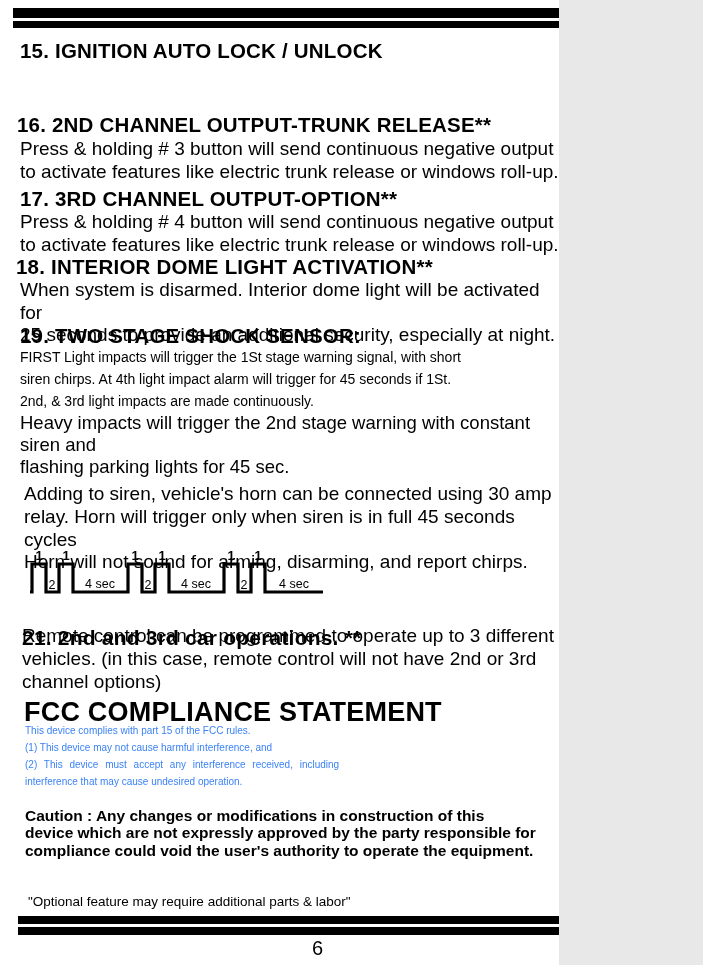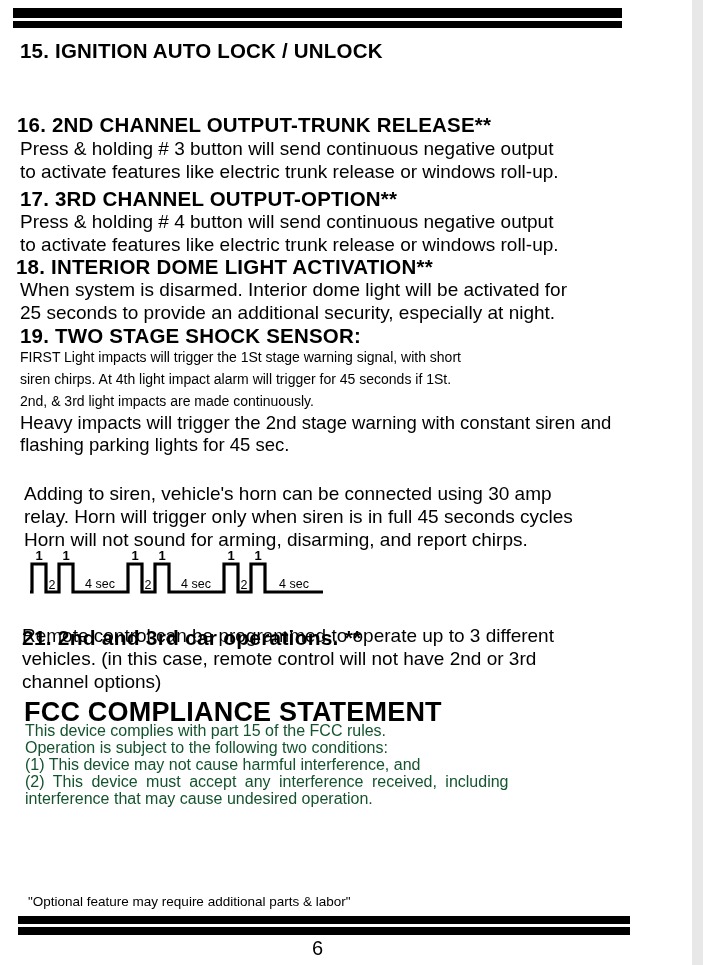--- a/index.html
+++ b/index.html
@@ -1,18 +1,18 @@
 <!DOCTYPE html>
 <html><head>
 <meta charset="utf-8">
 <style>
   html,body{margin:0;padding:0;background:#e8e8e8;}
   .page{
     position:relative;
-    width:692px;height:965px;
+    width:559px;height:965px;
     background:#ffffff;
     font-family:"Liberation Sans", sans-serif;
     color:#000;
     overflow:hidden;
   }
   .bar{position:absolute;background:#000;}
   .sec-heading{
     position:absolute;
     font-weight:bold;
     font-size:20.5px;
@@ -28,23 +28,23 @@
   }
   .suffix{display:inline-block;margin-left:28px;}
   .fcc-heading{
     position:absolute;
     font-weight:bold;
     font-size:27px;
     letter-spacing:0.2px;
     white-space:nowrap;
   }
   .fcc-line{
-    font-size:16px;
+    font-size:10px;
     line-height:17px;
-    color:#14532d;
+    color:#3b82f6;
     white-space:nowrap;
   }
   .fcc-line.wide{word-spacing:4px;}
   .fcc-block{position:absolute;}
   .caution{
     position:absolute;
     font-size:15.5px;
     line-height:17.4px;
     font-weight:bold;
     white-space:pre-line;
@@ -116,25 +116,27 @@
   </svg>
 
   <div class="sec-heading" style="top:600px;left:22px;font-size:21px;margin-top:26px;">21. 2nd and 3rd car operations. **</div>
   <div class="sec-body" style="top:625px;left:22px;line-height:22.8px;">Remote control can be programmed to operate up to 3 different
 vehicles. (in this case, remote control will not have 2nd or  3rd
 channel options)</div>
 
   <div class="fcc-heading" style="top:697px;left:24px;">FCC COMPLIANCE STATEMENT</div>
   <div class="fcc-block" style="top:722px;left:25px;">
     <div class="fcc-line">This device complies with part 15 of the FCC rules.</div>
-    <div class="fcc-line">Operation is subject to the following two conditions:</div>
     <div class="fcc-line">(1) This device may not cause harmful interference, and</div>
     <div class="fcc-line wide">(2) This device must accept any interference received, including</div>
     <div class="fcc-line">interference that may cause undesired operation.</div>
   </div>
+  <div class="caution" style="top:807px;left:25px;">Caution : Any changes or modifications in construction of this
+device which are not expressly approved by the party responsible for
+compliance could void the user's authority to operate the equipment.</div>
 
   <div class="footnote" style="top:894px;left:28px;">"Optional feature may require additional parts &amp; labor"</div>
 
   <div class="bar" style="top:916px;left:18px;width:612px;height:8px;"></div>
   <div class="bar" style="top:927px;left:18px;width:612px;height:8px;"></div>
 
   <div class="page-number" style="top:937px;left:13px;width:609px;">6</div>
 
 </div>
 

